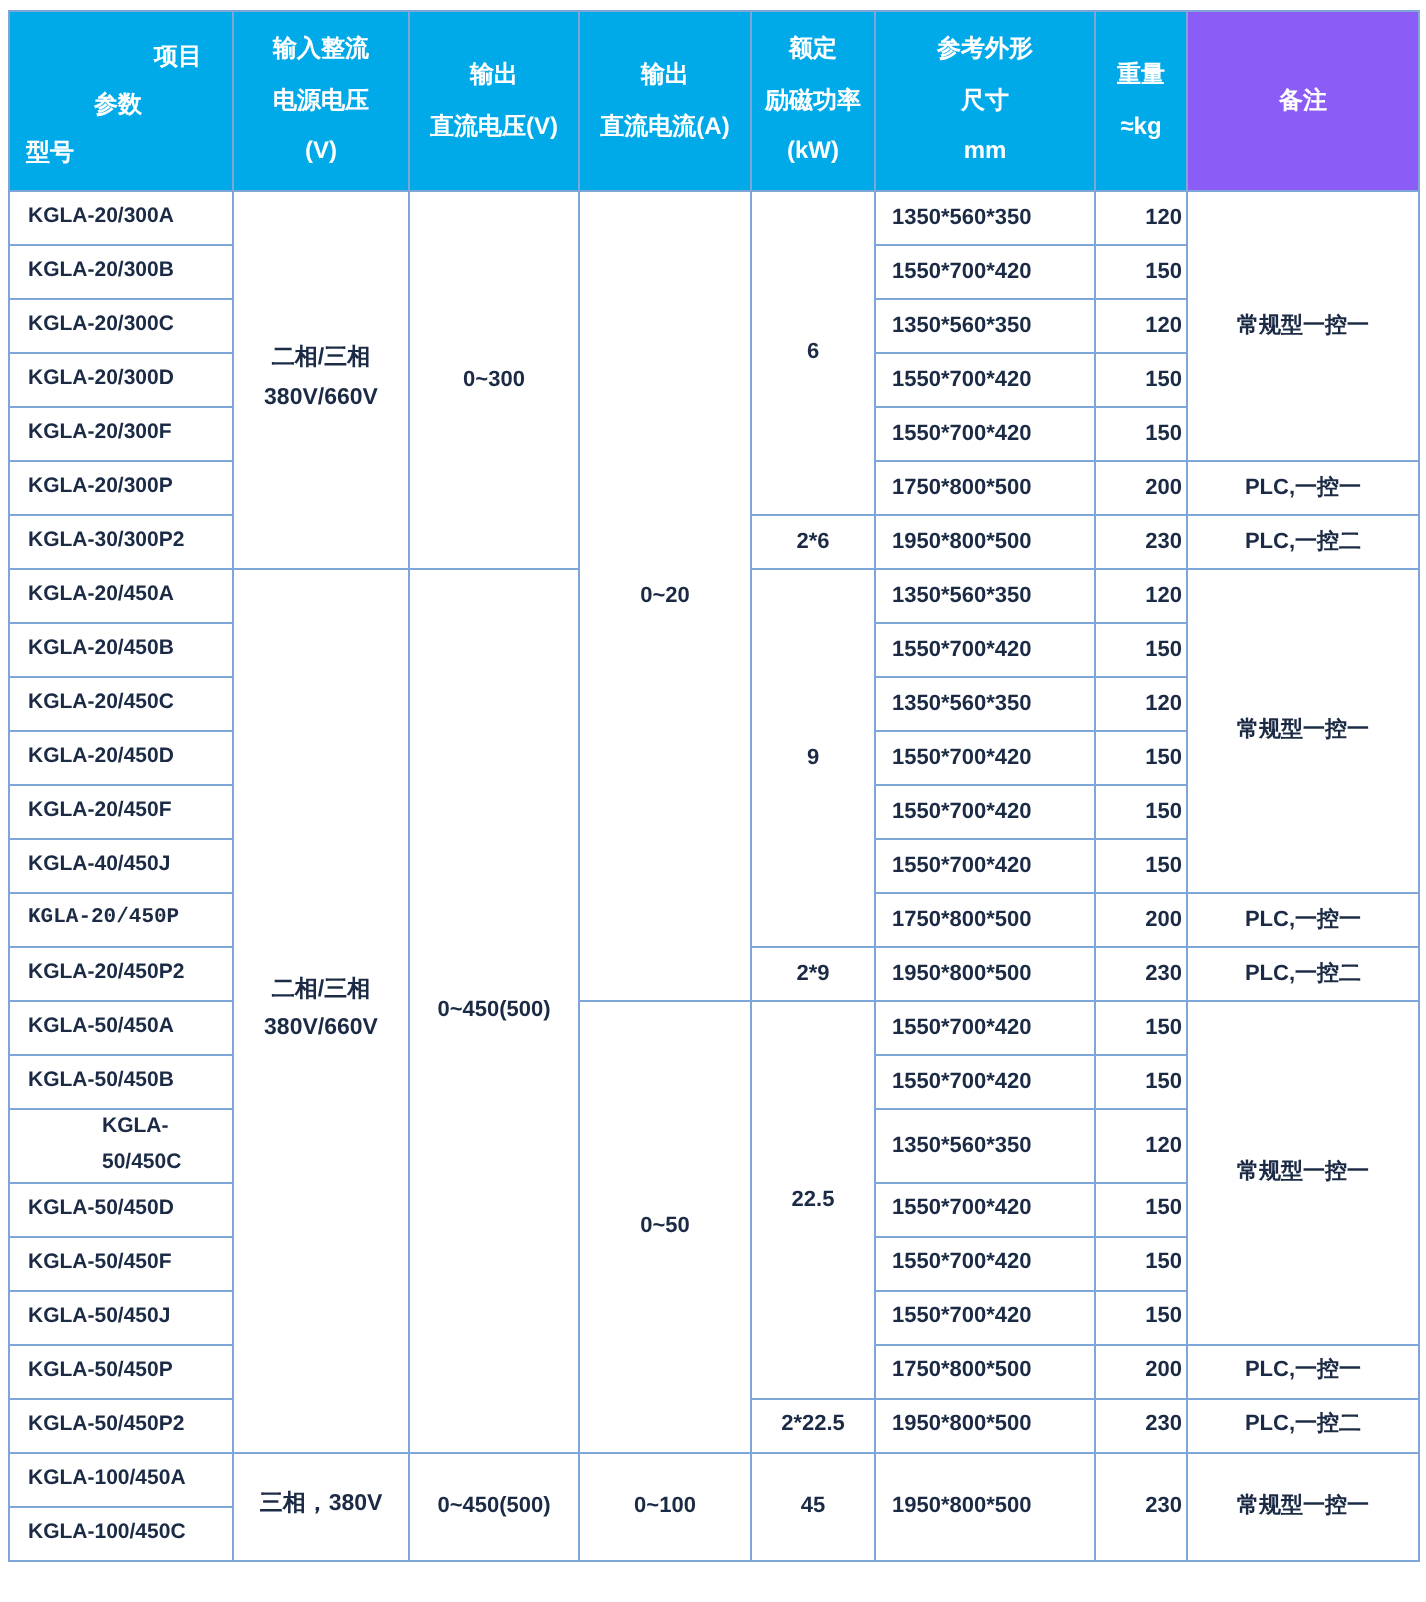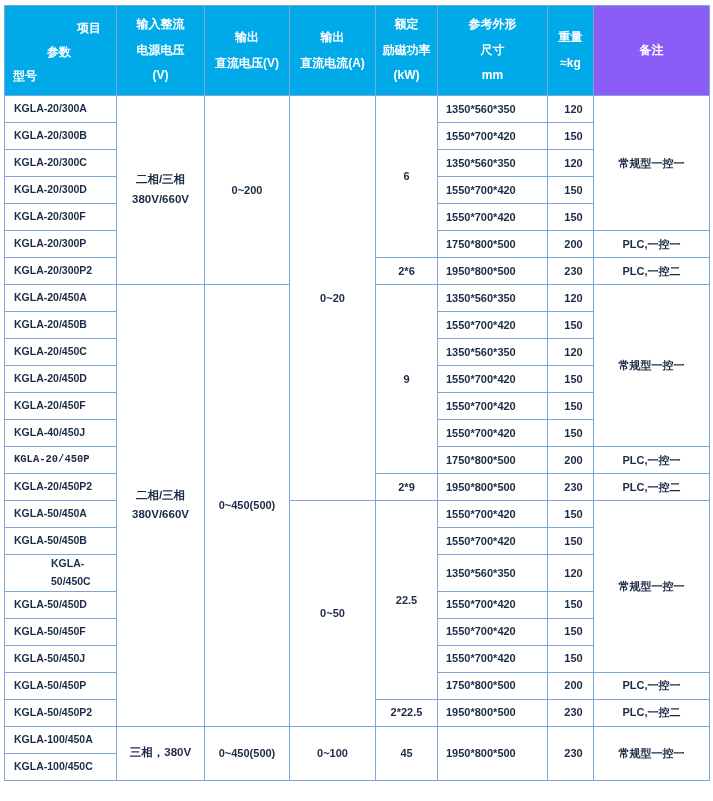--- a/index.html
+++ b/index.html
@@ -55,21 +55,21 @@
     font-weight: 700;
     color: #1c2b45;
     text-align: center;
     vertical-align: middle;
     white-space: pre-line;
     line-height: 1.7;
     padding: 0 2px;
   }
   tbody td[data-name="cell-model"]      { text-align: left; padding-left: 9px;  font-size: 10.5px; }
   tbody td[data-name="cell-dimensions"] { text-align: left; padding-left: 8px; margin-top: 28px;  }
-  tbody td[data-name="cell-weight"]     { text-align: center; padding-left: 8px;  }
+  tbody td[data-name="cell-weight"]     { text-align: right; padding-left: 8px;  }
   tbody td[data-name="cell-input-voltage"] { font-size: 11.5px; }
 </style>
 </head>
 <body>
 
 <div class="page" data-name="spec-sheet-page">
   <table class="spec" data-name="spec-table">
     <colgroup>
       <col class="c1">
         <col class="c2">
@@ -99,21 +99,21 @@
           <th data-name="col-header-weight" style="background: rgb(0, 169, 232); color: rgb(255, 255, 255);">重量
 ≈kg</th>
           <th data-name="col-header-remarks" style="background: #8b5cf6; color: rgb(255, 255, 255);">备注</th>
         </tr>
     </thead>
     <tbody id="table-body" data-name="table-body">
         <tr data-name="table-row">
           <td data-name="cell-model" style="color: rgb(28, 43, 69);">KGLA-20/300A</td>
           <td data-name="cell-input-voltage" rowspan="7" style="color: rgb(28, 43, 69);">二相/三相
 380V/660V</td>
-          <td data-name="cell-output-dc-voltage" rowspan="7" style="color: rgb(28, 43, 69);">0~200</td>
+          <td data-name="cell-output-dc-voltage" rowspan="7" style="color: rgb(28, 43, 69);">0~300</td>
           <td data-name="cell-output-dc-current" rowspan="15" style="color: rgb(28, 43, 69);">0~20</td>
           <td data-name="cell-rated-excitation-power" rowspan="6" style="color: rgb(28, 43, 69);">6</td>
           <td data-name="cell-dimensions" style="color: rgb(28, 43, 69);">1350*560*350</td>
           <td data-name="cell-weight" style="color: rgb(28, 43, 69);">120</td>
           <td data-name="cell-remarks" rowspan="5" style="color: rgb(28, 43, 69);">常规型一控一</td>
         </tr>
         <tr data-name="table-row">
           <td data-name="cell-model" style="color: rgb(28, 43, 69);">KGLA-20/300B</td>
           <td data-name="cell-dimensions" style="color: rgb(28, 43, 69);">1550*700*420</td>
           <td data-name="cell-weight" style="color: rgb(28, 43, 69);">150</td>
@@ -133,21 +133,21 @@
           <td data-name="cell-dimensions" style="color: rgb(28, 43, 69);">1550*700*420</td>
           <td data-name="cell-weight" style="color: rgb(28, 43, 69);">150</td>
         </tr>
         <tr data-name="table-row">
           <td data-name="cell-model" style="color: rgb(28, 43, 69);">KGLA-20/300P</td>
           <td data-name="cell-dimensions" style="color: rgb(28, 43, 69);">1750*800*500</td>
           <td data-name="cell-weight" style="color: rgb(28, 43, 69);">200</td>
           <td data-name="cell-remarks" style="color: rgb(28, 43, 69);">PLC,一控一</td>
         </tr>
         <tr data-name="table-row">
-          <td data-name="cell-model" style="color: rgb(28, 43, 69);">KGLA-20/300P2</td>
+          <td data-name="cell-model" style="color: rgb(28, 43, 69);">KGLA-30/300P2</td>
           <td data-name="cell-rated-excitation-power" style="color: rgb(28, 43, 69);">2*6</td>
           <td data-name="cell-dimensions" style="color: rgb(28, 43, 69);">1950*800*500</td>
           <td data-name="cell-weight" style="color: rgb(28, 43, 69);">230</td>
           <td data-name="cell-remarks" style="color: rgb(28, 43, 69);">PLC,一控二</td>
         </tr>
         <tr data-name="table-row">
           <td data-name="cell-model" style="color: rgb(28, 43, 69);">KGLA-20/450A</td>
           <td data-name="cell-input-voltage" rowspan="16" style="color: rgb(28, 43, 69);">二相/三相
 380V/660V</td>
           <td data-name="cell-output-dc-voltage" rowspan="16" style="color: rgb(28, 43, 69);">0~450(500)</td>

